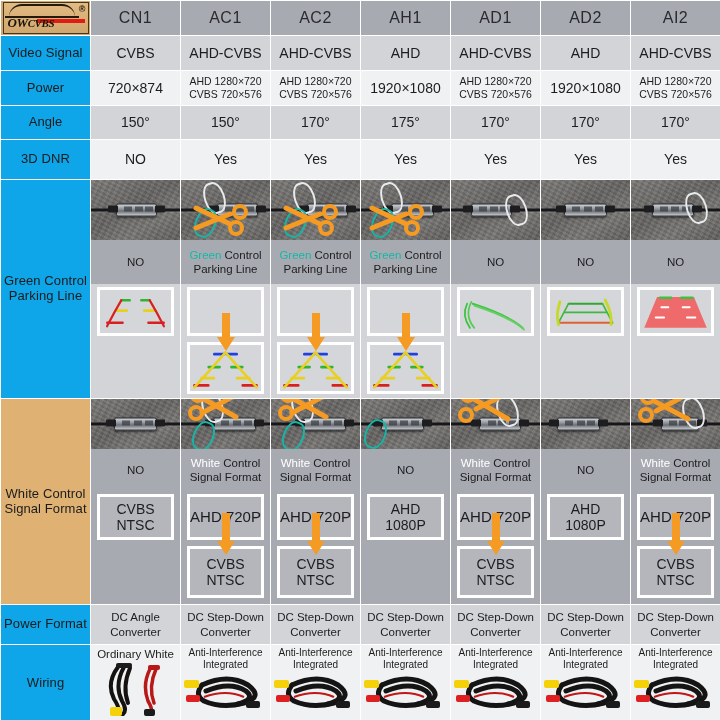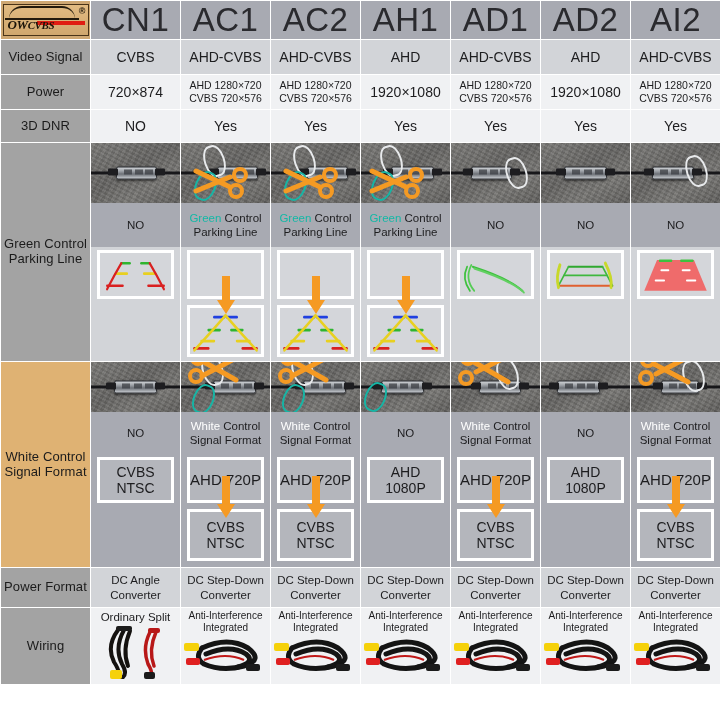--- a/index.html
+++ b/index.html
@@ -8,21 +8,21 @@
        -webkit-font-smoothing:antialiased;}
   .sheet{position:relative;width:720px;height:720px;box-sizing:border-box;}
 
   
   table.spec{border-collapse:collapse;width:720px;table-layout:fixed;}
   table.spec td{border:1px solid #ffffff;padding:0;vertical-align:middle;text-align:center;}
   col.lbl{width:90px;}
   col.dat{width:90px;}
 
   
-  .lblcell{background:#a3a3a3;color:#1b1b1b;font-size:13px;line-height:1.15;
+  .lblcell{background:#0ea5e9;color:#1b1b1b;font-size:13px;line-height:1.15;
            font-weight:400;letter-spacing:.1px;}
   .lblcell.dark{background:#dfb273;}
   .lblcell.logo{background:#cfa873;padding:0;}
 
   
   .logobox{position:relative;width:86px;height:32px;margin:1px auto;
            background:linear-gradient(180deg,#e2bb82 0%,#d0a76e 100%);
            border:1px solid #4a3418;box-sizing:border-box;overflow:hidden;}
   .logo-car{position:absolute;left:5px;top:1px;width:66px;height:13px;
             border:0;border-top:2px solid #231a0d;border-radius:30px 30px 0 0;
@@ -30,21 +30,21 @@
   .logo-car:after{content:"";position:absolute;left:-4px;bottom:-1px;width:74px;
             height:2px;background:#231a0d;}
   .logo-red{position:absolute;left:33px;top:16px;width:48px;height:4px;background:#e01d12;}
   .logo-txt{position:absolute;left:4px;top:13px;font-size:13px;font-weight:bold;
             font-style:italic;color:#1a1309;letter-spacing:-.4px;
             font-family:"Liberation Serif","DejaVu Serif",serif;}
   .logo-txt .tos{font-size:11px;}
   .logo-r{position:absolute;right:2px;top:1px;font-size:9px;color:#1a1309;font-weight:bold;}
 
   
-  .hdr{background:#a8aab2;color:#2a2a2e;font-size:33px;font-weight:400;height:32px;
+  .hdr{background:#a8aab2;color:#2a2a2e;font-size:16px;font-weight:400;height:32px;
        letter-spacing:.5px;}
   .rowA{background:#d2d4d8;}
   .rowB{background:#f0f1f3;}
   .c-txt{font-size:14px;color:#1d1d1f;line-height:1.2;}
   .c-txt.small{font-size:10.5px;line-height:1.25;}
   .c-txt.sm2{font-size:11.5px;line-height:1.25;}
 
   
   .photo{position:relative;height:60px;width:100%;overflow:hidden;
          background:#6f6f6d;}
@@ -165,22 +165,32 @@
           </td>
     <td class="rowB c-txt">
             <div>1920×1080</div>
           </td>
     <td class="rowB c-txt small">
             <div>AHD 1280×720</div>
             <div>CVBS 720×576</div>
           </td>
   </tr>
 
-
-  <tr style="height:33px">
+  <tr style="height:34px">
+    <td class="lblcell">Angle</td>
+    <td class="rowA c-txt">150°</td>
+    <td class="rowA c-txt">150°</td>
+    <td class="rowA c-txt">170°</td>
+    <td class="rowA c-txt">175°</td>
+    <td class="rowA c-txt">170°</td>
+    <td class="rowA c-txt">170°</td>
+    <td class="rowA c-txt">170°</td>
+  </tr>
+
+  <tr style="height:40px">
     <td class="lblcell">3D DNR</td>
     <td class="rowB c-txt">NO</td>
     <td class="rowB c-txt">Yes</td>
     <td class="rowB c-txt">Yes</td>
     <td class="rowB c-txt">Yes</td>
     <td class="rowB c-txt">Yes</td>
     <td class="rowB c-txt">Yes</td>
     <td class="rowB c-txt">Yes</td>
   </tr>
 
@@ -777,21 +787,21 @@
     <td class="rowA c-txt sm2">
             <div>DC Step-Down</div>
             <div>Converter</div>
           </td>
   </tr>
 
   <tr style="height:77px">
     <td class="lblcell">Wiring</td>
 
     <td class="rowB" style="padding:0;vertical-align:top">
-      <div class="c-txt sm2" style="padding-top:2px">Ordinary Split</div>
+      <div class="c-txt sm2" style="padding-top:2px">Ordinary White</div>
       <svg width="88" height="55" viewBox="0 0 88 55">
         <g fill="none" stroke="#14110f" stroke-width="4" stroke-linecap="round">
           <path d="M26 6 Q14 22 22 38 Q30 50 24 54"></path>
           <path d="M32 6 Q22 24 30 40 Q36 50 30 54"></path>
           <path d="M38 7 Q30 26 36 42"></path>
         </g>
         <g fill="none" stroke="#b81818" stroke-width="3.5" stroke-linecap="round">
           <path d="M58 8 Q50 24 56 40 Q62 50 58 54"></path>
           <path d="M64 8 Q56 26 62 42"></path>
         </g>

